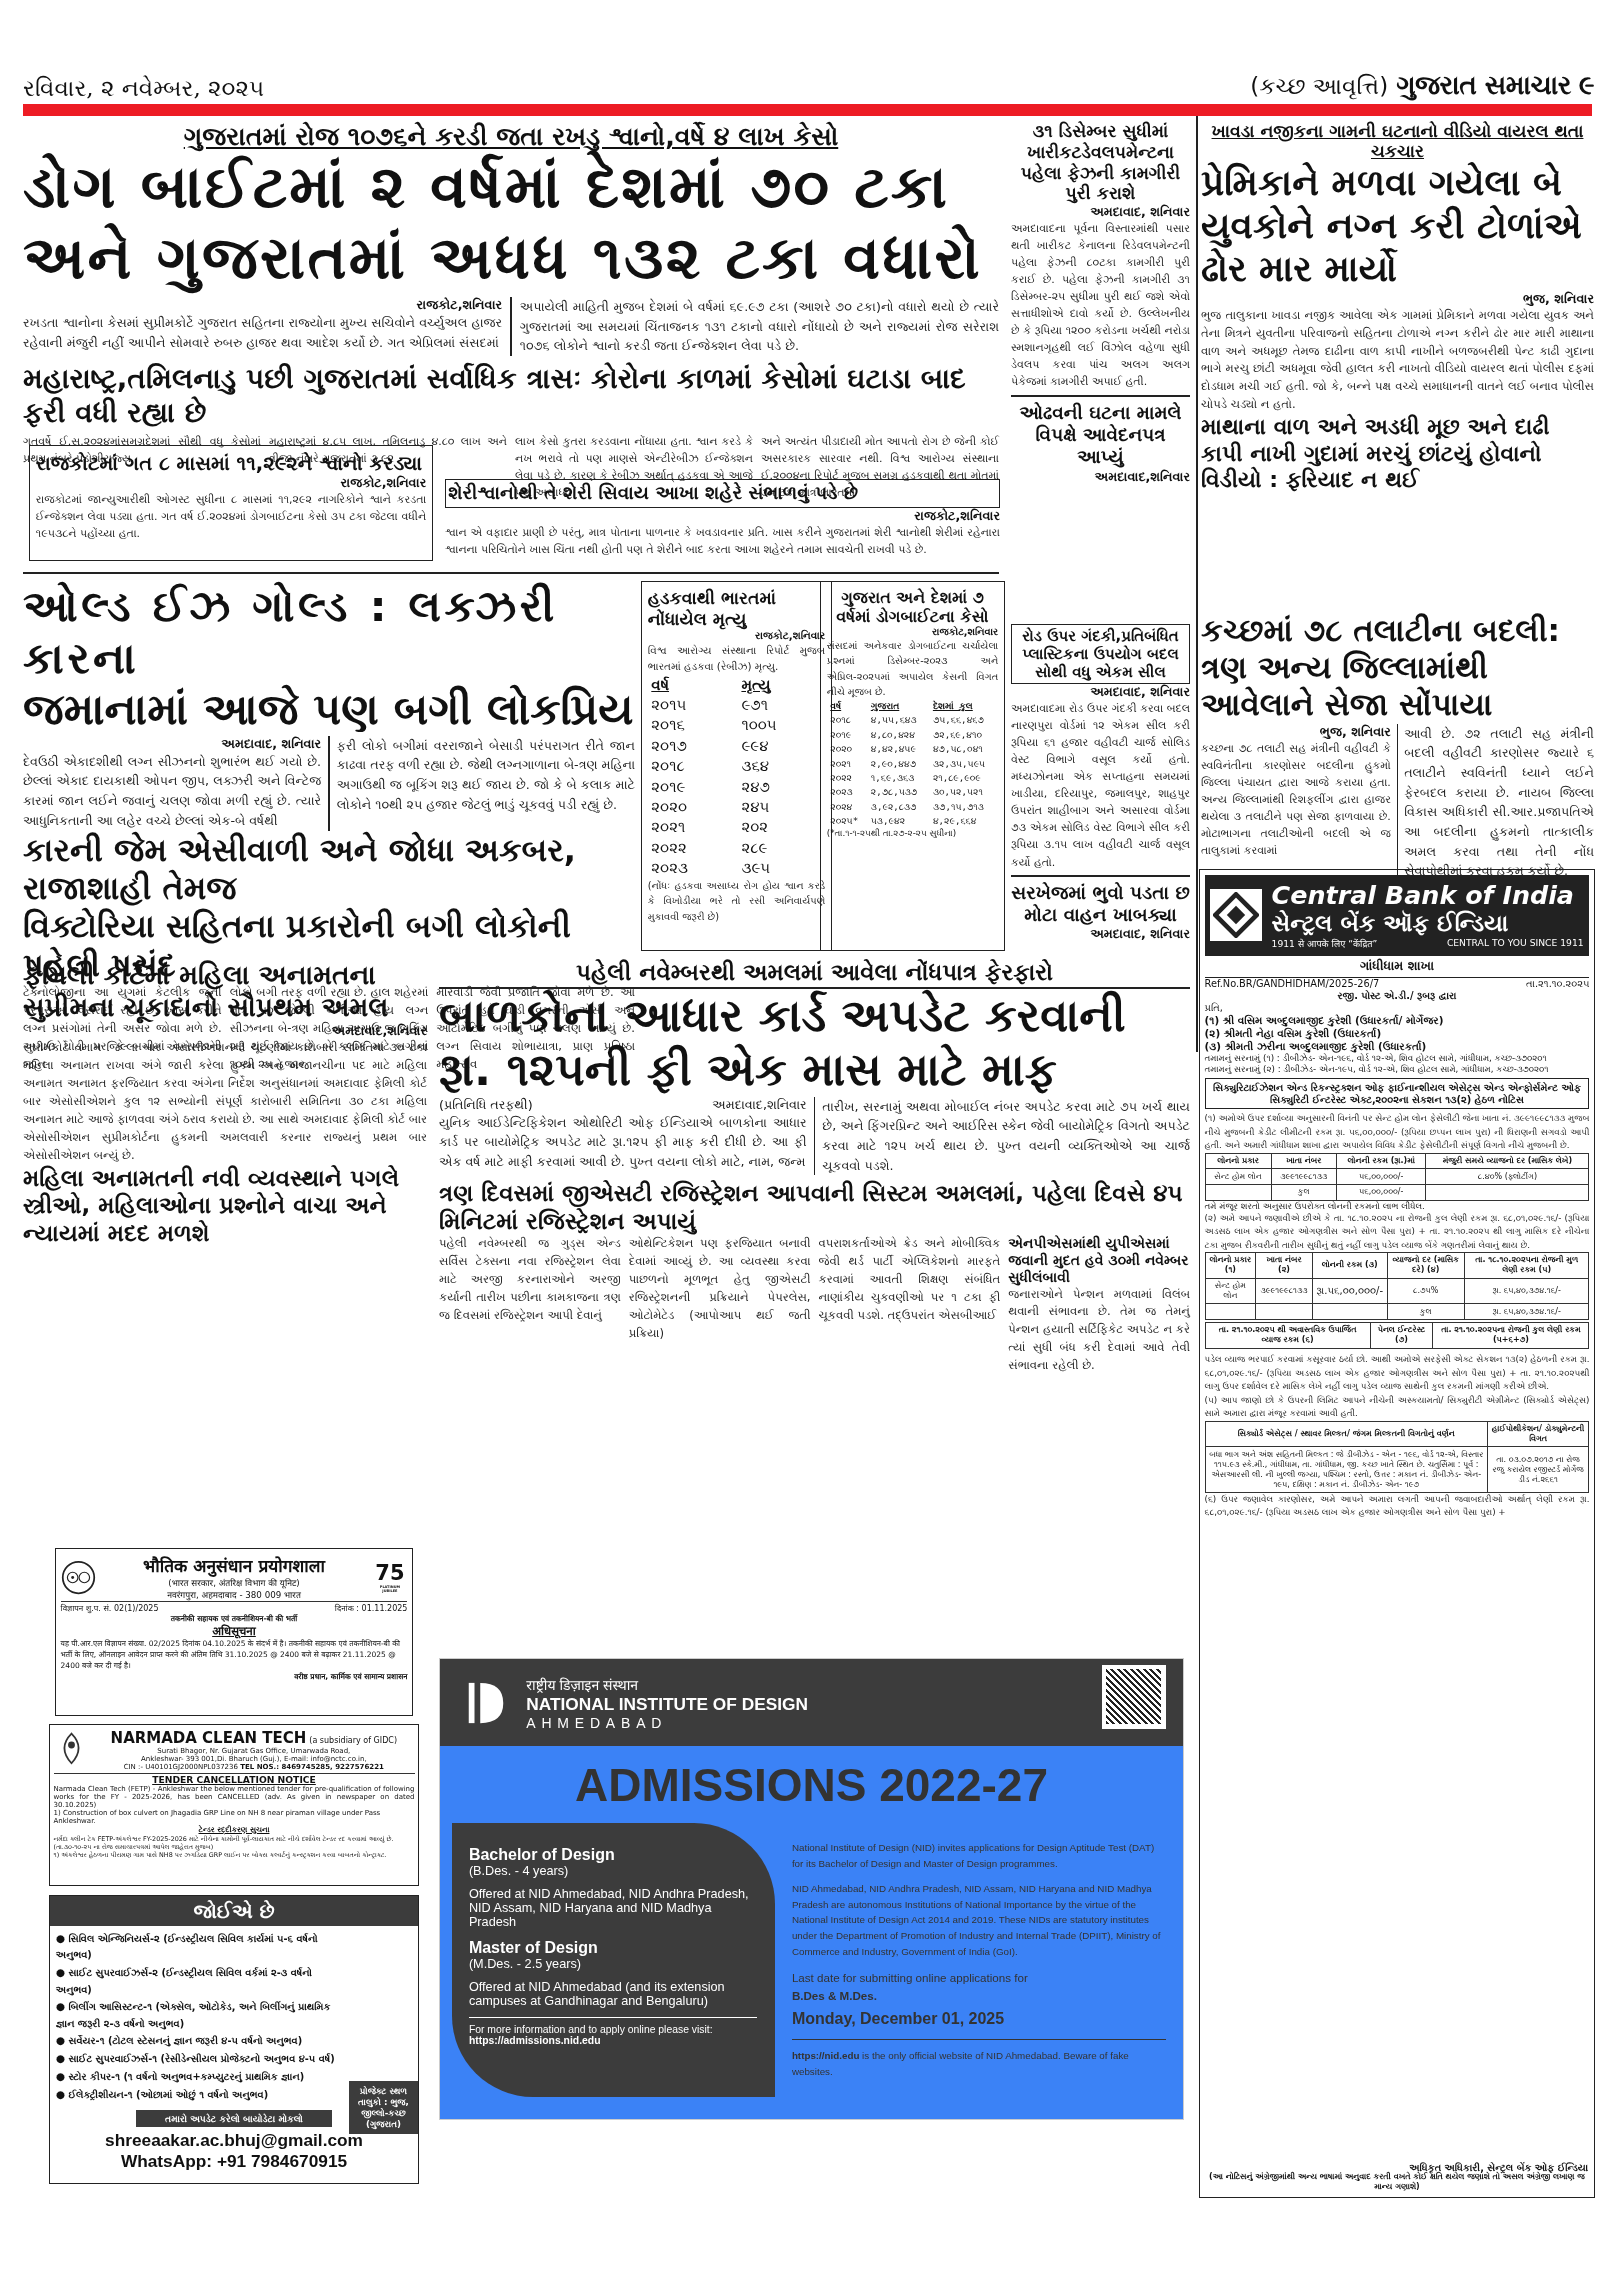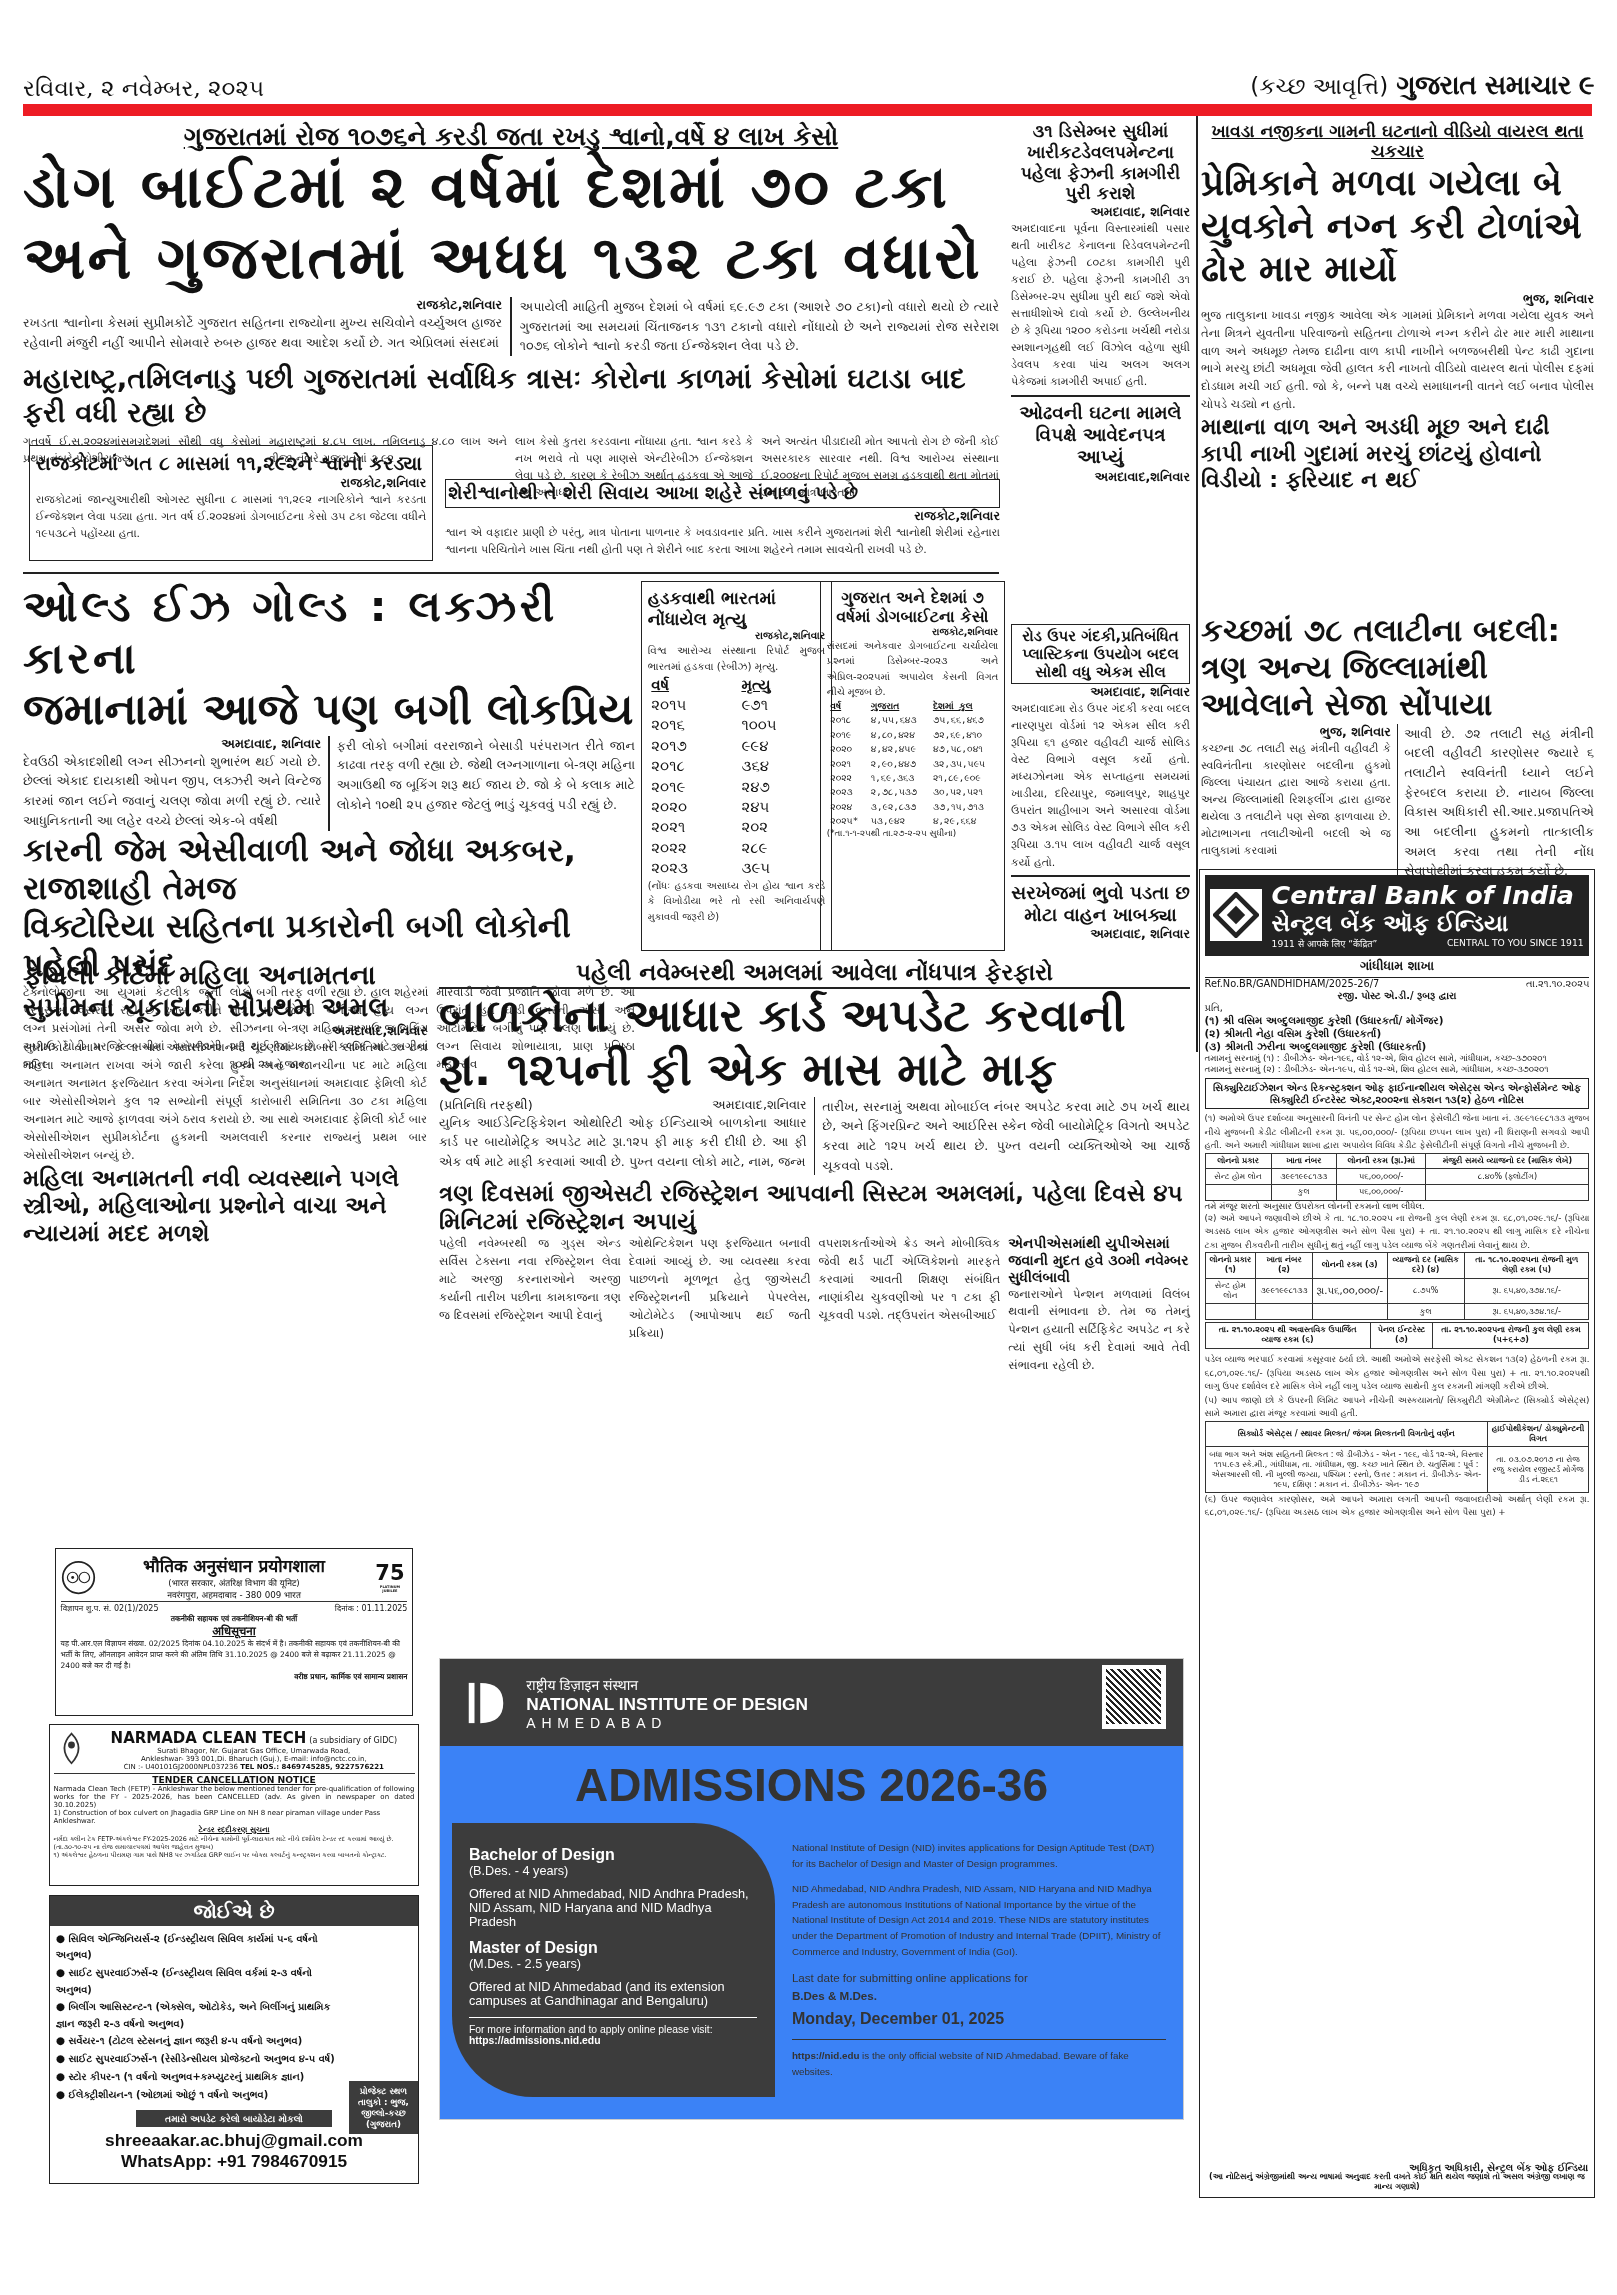--- a/index.html
+++ b/index.html
@@ -468,21 +468,21 @@
       </svg>
     <div style="font-family:'Liberation Sans',sans-serif">
       <div style="font-size:14px">राष्ट्रीय डिज़ाइन संस्थान</div>
       <div style="font-size:17.3px;font-weight:700">NATIONAL INSTITUTE OF DESIGN</div>
       <div style="font-size:14px;letter-spacing:5.8px">AHMEDABAD</div>
     </div>
     <div style="position:absolute;right:17.3px;top:5.8px;width:64px;height:64px;background:#fff;padding:4.6px">
       <div style="width:100%;height:100%;background:repeating-linear-gradient(45deg,#222 0 2.3px,#fff 2.3px 4.6px)"></div>
     </div>
   </div>
-  <div style="text-align:center;font-size:46px;font-weight:700;color:#333;font-family:'Liberation Sans',sans-serif;padding:11.6px 0">ADMISSIONS 2026-36</div>
+  <div style="text-align:center;font-size:46px;font-weight:700;color:#333;font-family:'Liberation Sans',sans-serif;padding:11.6px 0">ADMISSIONS 2022-27</div>
   <div style="display:flex;font-family:'Liberation Sans',sans-serif">
     <div class="nid-dark" style="width:323px;margin-left:11.6px">
       <div style="font-size:16px;font-weight:700">Bachelor of Design</div>
       <div style="font-size:12.7px">(B.Des. - 4 years)</div>
       <div style="font-size:12.7px;margin:9.2px 0">Offered at NID Ahmedabad, NID Andhra Pradesh, NID Assam, NID Haryana and NID Madhya Pradesh</div>
       <div style="font-size:16px;font-weight:700">Master of Design</div>
       <div style="font-size:12.7px">(M.Des. - 2.5 years)</div>
       <div style="font-size:12.7px;margin:9.2px 0">Offered at NID Ahmedabad (and its extension campuses at Gandhinagar and Bengaluru)</div>
       <div style="border-top:1.7px solid #fff;padding-top:5.8px;font-size:10.4px">For more information and to apply online please visit:</div>
       <div style="font-size:10.4px;font-weight:700">https://admissions.nid.edu</div>

